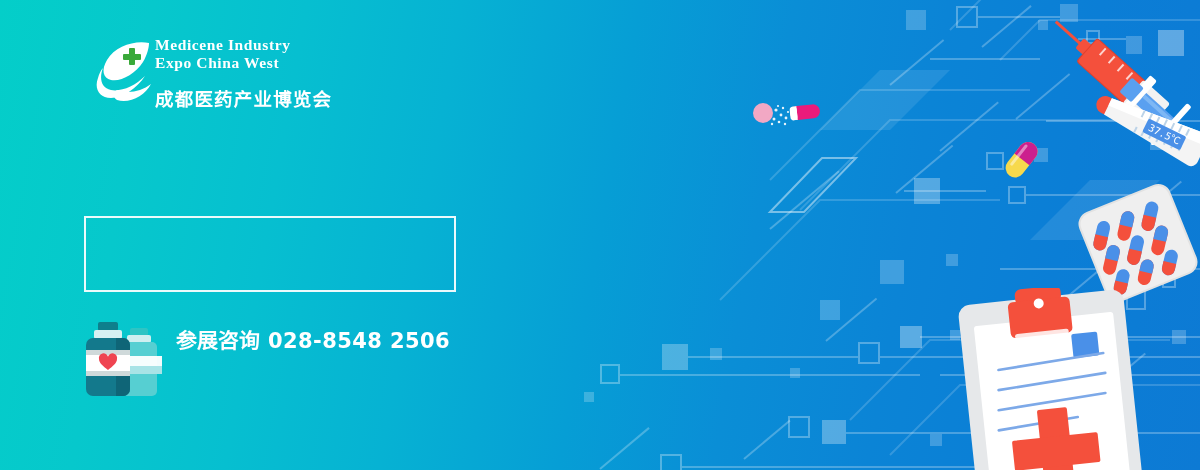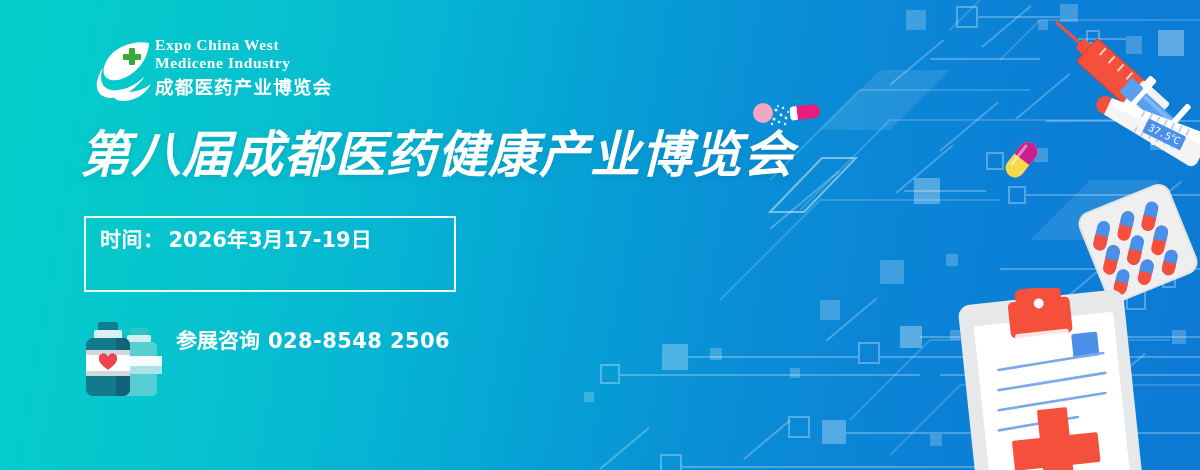--- a/index.html
+++ b/index.html
@@ -37,21 +37,21 @@
   .logo-mark{ position:absolute; left:0; top:2px; width:62px; height:66px; }
   .logo-text{ position:absolute; left:60px; top:0px; width:190px; }
   .logo-en{
     font-family:"Liberation Serif","DejaVu Serif",serif;
     font-weight:bold; color:#ffffff; font-size:15.5px;
     line-height:18px; letter-spacing:.6px; white-space:nowrap;
   }
   .logo-cn{
     font-family:"DejaVu Sans","Liberation Sans",sans-serif;
     font-weight:bold; color:#ffffff; font-size:18.5px;
-    line-height:23px; letter-spacing:1.2px; margin-top:4px; white-space:nowrap;
+    line-height:23px; letter-spacing:1.2px; margin-top:16px; white-space:nowrap;
   }
 
   
   .title{
     position:absolute; left:80px; top:126px;
     font-family:"DejaVu Sans","Liberation Sans",sans-serif;
     font-weight:bold; font-style:italic;
     font-size:50px; line-height:58px;
     color:#ffffff; letter-spacing:1px; white-space:nowrap;
     text-shadow:0 2px 6px rgba(0,70,110,.18);
@@ -182,32 +182,28 @@
     <svg class="logo-mark" viewBox="0 0 62 66">
       <path d="M54 5 C40 2 20 8 12 22 C6 32 8 40 16 42 C26 44 40 36 48 24 C52 17 54 10 54 5 Z" fill="#ffffff"></path>
       <path d="M8 30 C4 40 6 50 16 52 C26 54 40 48 50 38 C42 50 28 60 16 60 C4 60 -1 50 3 40 C4 36 6 32 8 30 Z" fill="#ffffff"></path>
       <path d="M22 52 C32 56 46 54 56 46 C50 58 34 66 22 62 C18 60 18 55 22 52 Z" fill="#ffffff"></path>
       <g fill="#3aa93a">
         <rect x="34" y="10" width="6" height="17" rx="1"></rect>
         <rect x="28" y="16" width="18" height="6" rx="1"></rect>
       </g>
     </svg>
     <div class="logo-text">
+      <div class="logo-en">Medicene Industry</div>
       <div class="logo-en">Expo  China West</div>
-      <div class="logo-en">Medicene Industry</div>
       <div class="logo-cn">成都医药产业博览会</div>
     </div>
   </div>
 
-  <div class="title">第八届成都医药健康产业博览会</div>
 
   <div class="infobox">
-    <div class="inforow">
-      <span class="lbl">时间：</span><span class="val">2026年3月17-19日</span>
-    </div>
   </div>
 
   <div class="contact">
     <svg class="bottles" viewBox="0 0 92 80">
 
       <rect x="50" y="8" width="18" height="8" rx="2" fill="#2ec4c4"></rect>
       <rect x="47" y="15" width="24" height="8" rx="2" fill="#cfeff0"></rect>
       <path d="M47 22 h25 a5 5 0 0 1 5 5 v44 a5 5 0 0 1 -5 5 h-25 a5 5 0 0 1 -5 -5 v-44 a5 5 0 0 1 5 -5 Z" fill="#56cfd2"></path>
       <path d="M42 36 h40 v18 h-40 Z" fill="#ffffff" opacity=".95"></path>
       <path d="M42 46 h40 v8 a0 0 0 0 1 0 0 h-40 Z" fill="#a8e3e6"></path>

